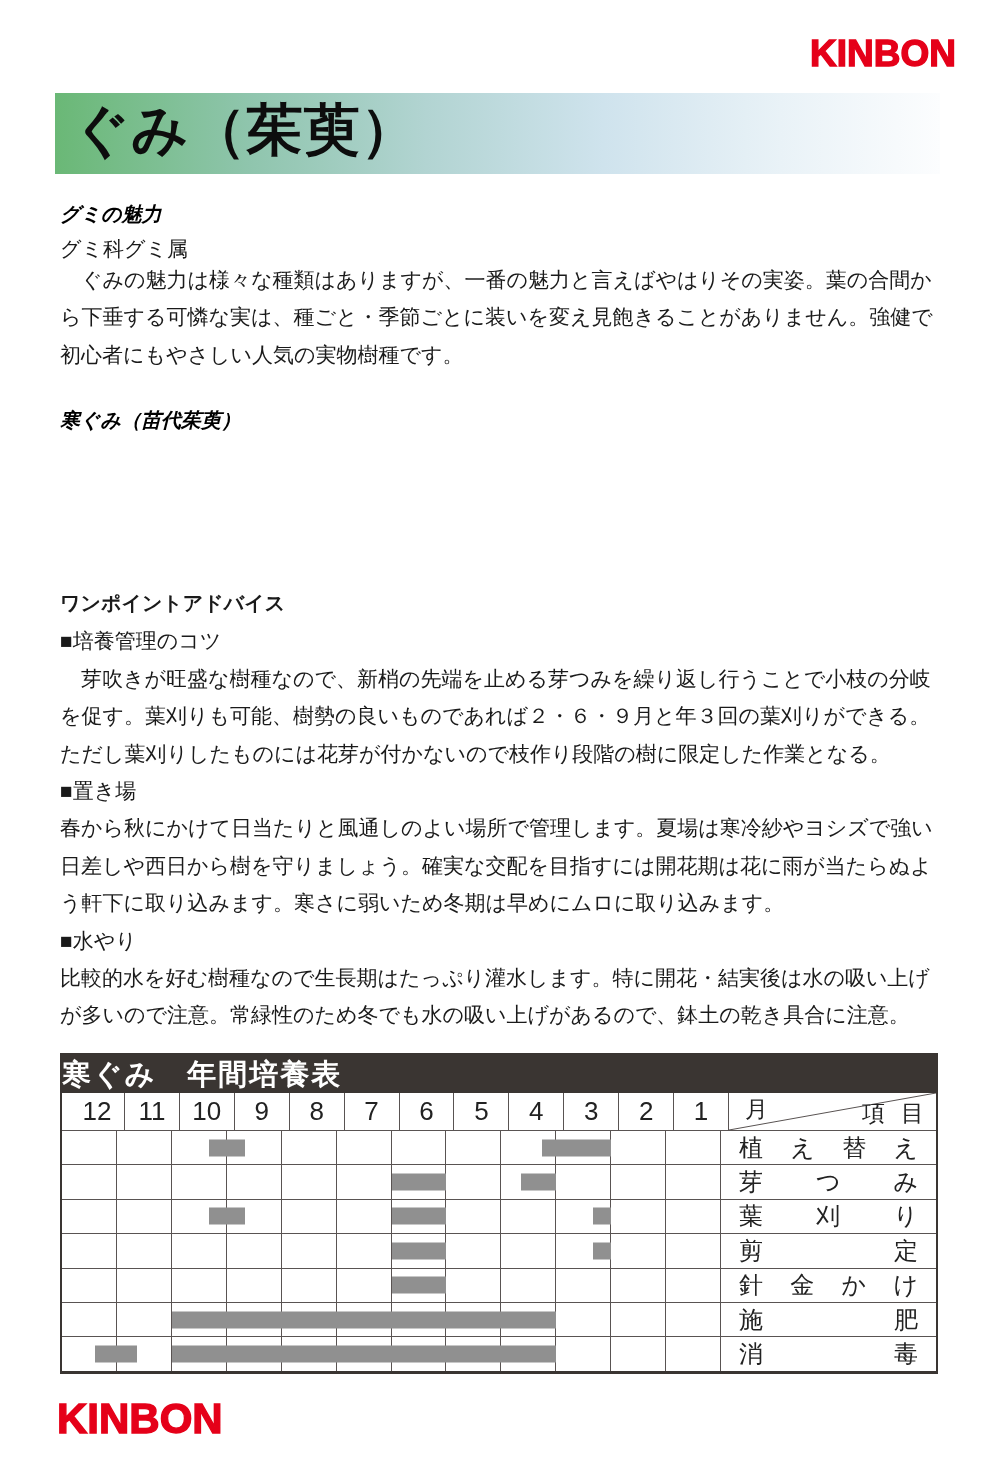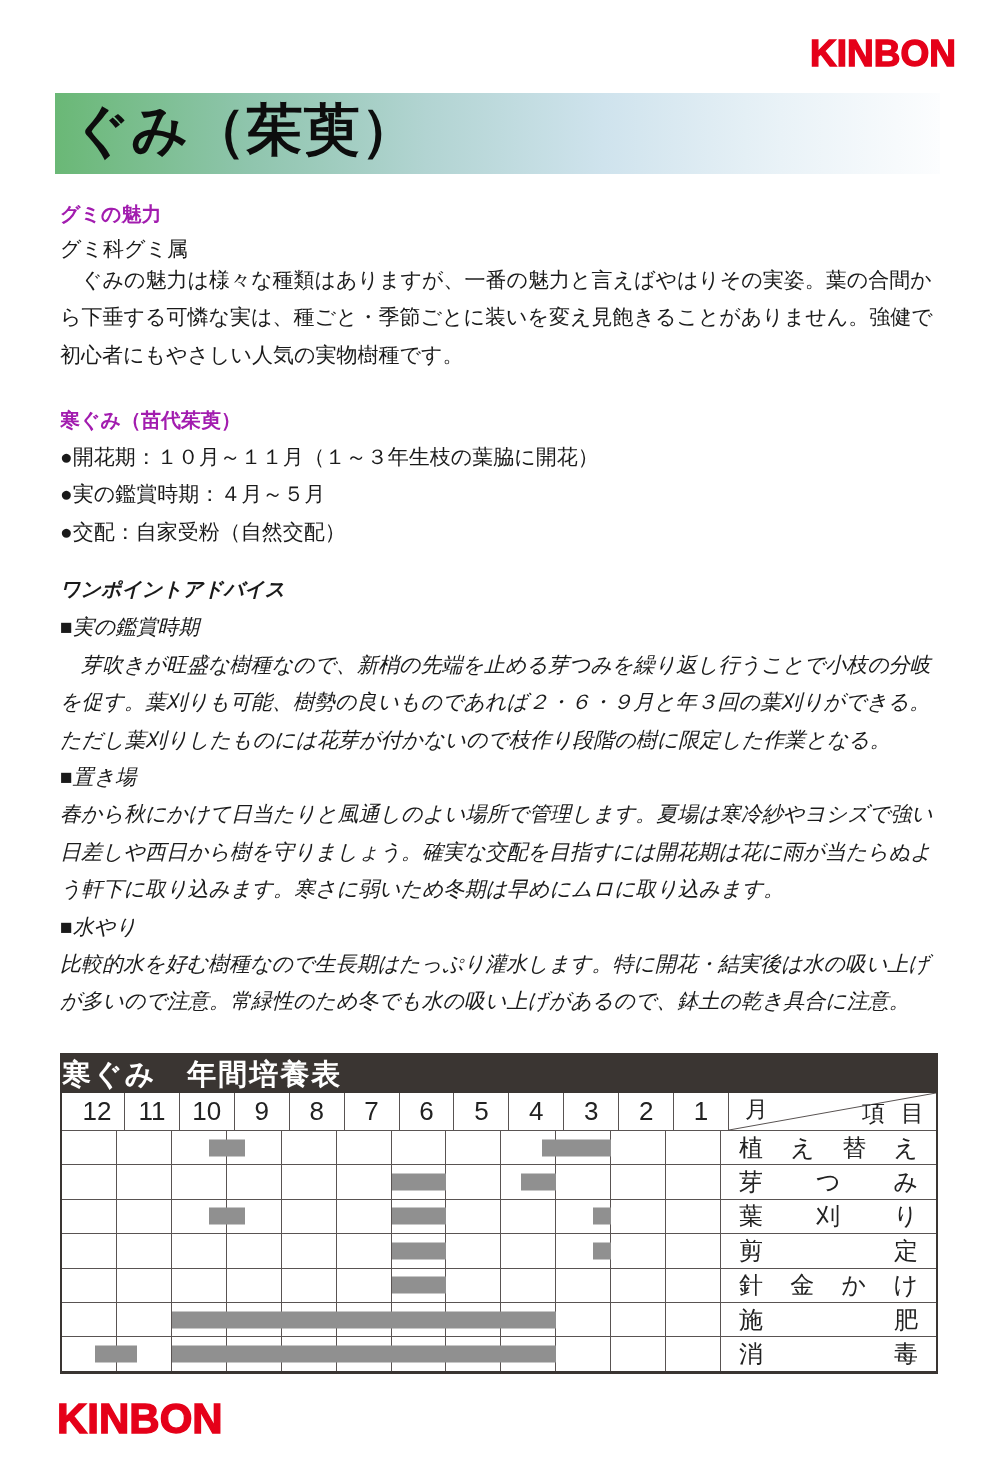--- a/index.html
+++ b/index.html
@@ -20,21 +20,21 @@
     position:absolute;left:55px;top:93px;width:885px;height:81px;
     background:linear-gradient(90deg,#6ab876 0%,#8fc5ad 22%,#b2d4d2 42%,#cfe3ed 62%,#e9f2f7 82%,#fcfdfe 100%);
     display:flex;align-items:flex-start;
   }
   .banner h1{
     margin:0;padding:0 0 4px 18px;font-family:"DejaVu Serif",serif;
     font-weight:bold;font-size:56px;color:#0d0d0d;letter-spacing:1px;white-space:nowrap;
   }
   
   .tblock{position:absolute;left:60px;width:888px;font-size:21px;line-height:37.4px;color:#1a1a1a;}
-  .hd{font-weight:bold;font-size:20px;color:#a21caf;}
+  .hd{font-weight:bold;font-size:20px;color:#000000;font-style:italic;}
   .flow-heading{font-weight:bold;font-size:20px;}
   .bullet-line{white-space:nowrap;}
   
   .gtable{
     position:absolute;left:60px;top:1053px;width:878px;
     border:2px solid #3a3532;border-bottom-width:3px;box-sizing:border-box;
     background:#fff;
   }
   .gband{
     height:38px;background:#3a3532;color:#ffffff;
@@ -82,29 +82,24 @@
 
   <div class="banner">
     <h1>ぐみ（茱萸）</h1>
   </div>
 
   <div class="tblock hd" style="top:196px;">グミの魅力</div>
   <div class="tblock" style="top:230px;">グミ科グミ属</div>
   <div class="tblock" style="top:261px;">　ぐみの魅力は様々な種類はありますが、一番の魅力と言えばやはりその実姿。葉の合間から下垂する可憐な実は、種ごと・季節ごとに装いを変え見飽きることがありません。強健で初心者にもやさしい人気の実物樹種です。</div>
 
   <div class="tblock hd" style="top:402px;">寒ぐみ（苗代茱萸）</div>
-  <div class="tblock" style="top:438px;">
-    <div class="bullet-line">●開花期：１０月～１１月（１～３年生枝の葉脇に開花）</div>
-    <div class="bullet-line">●実の鑑賞時期：４月～５月</div>
-    <div class="bullet-line">●交配：自家受粉（自然交配）</div>
-  </div>
-
-  <div class="tblock" style="top:571px;font-style:italic;">
+
+  <div class="tblock" style="top:585px;">
     <div class="flow-heading">ワンポイントアドバイス</div>
-    <div>■実の鑑賞時期</div>
+    <div>■培養管理のコツ</div>
     <div>　芽吹きが旺盛な樹種なので、新梢の先端を止める芽つみを繰り返し行うことで小枝の分岐を促す。葉刈りも可能、樹勢の良いものであれば２・６・９月と年３回の葉刈りができる。ただし葉刈りしたものには花芽が付かないので枝作り段階の樹に限定した作業となる。</div>
     <div>■置き場</div>
     <div>春から秋にかけて日当たりと風通しのよい場所で管理します。夏場は寒冷紗やヨシズで強い日差しや西日から樹を守りましょう。確実な交配を目指すには開花期は花に雨が当たらぬよう軒下に取り込みます。寒さに弱いため冬期は早めにムロに取り込みます。</div>
     <div>■水やり</div>
     <div>比較的水を好む樹種なので生長期はたっぷり灌水します。特に開花・結実後は水の吸い上げが多いので注意。常緑性のため冬でも水の吸い上げがあるので、鉢土の乾き具合に注意。</div>
   </div>
 
   <div class="gtable">
     <div class="gband">
       <span class="gband-title">寒ぐみ　年間培養表</span>

